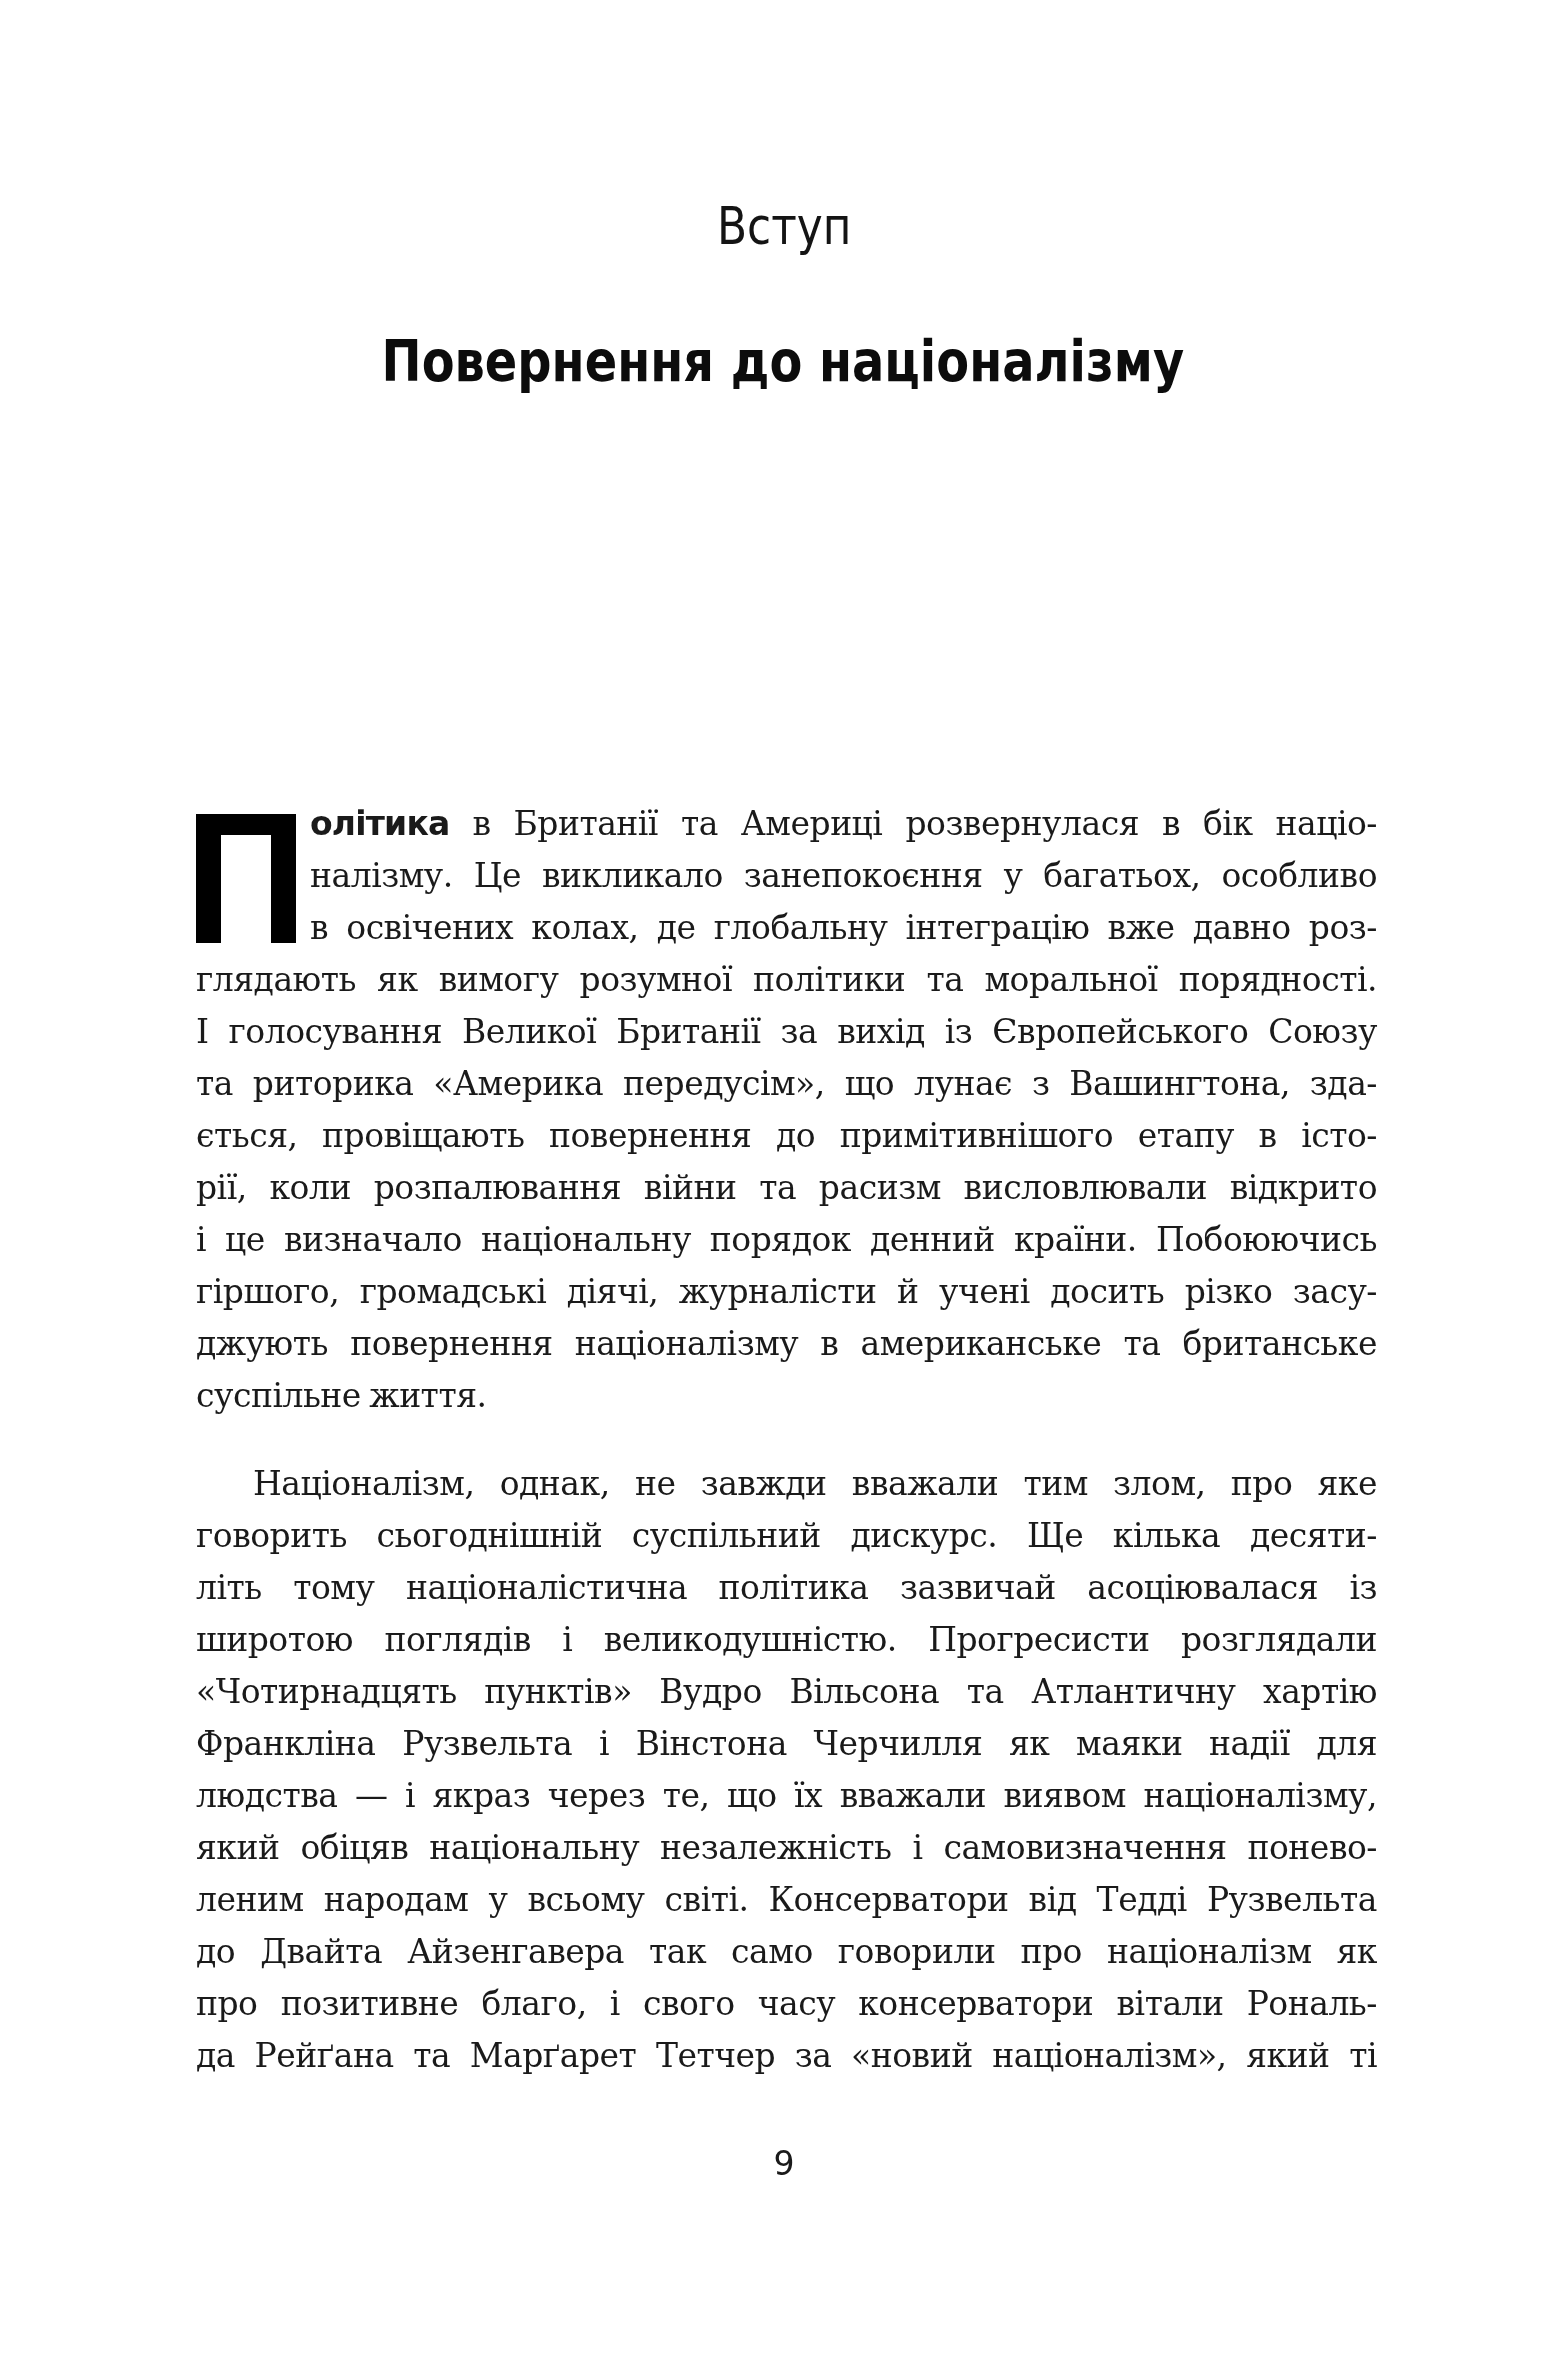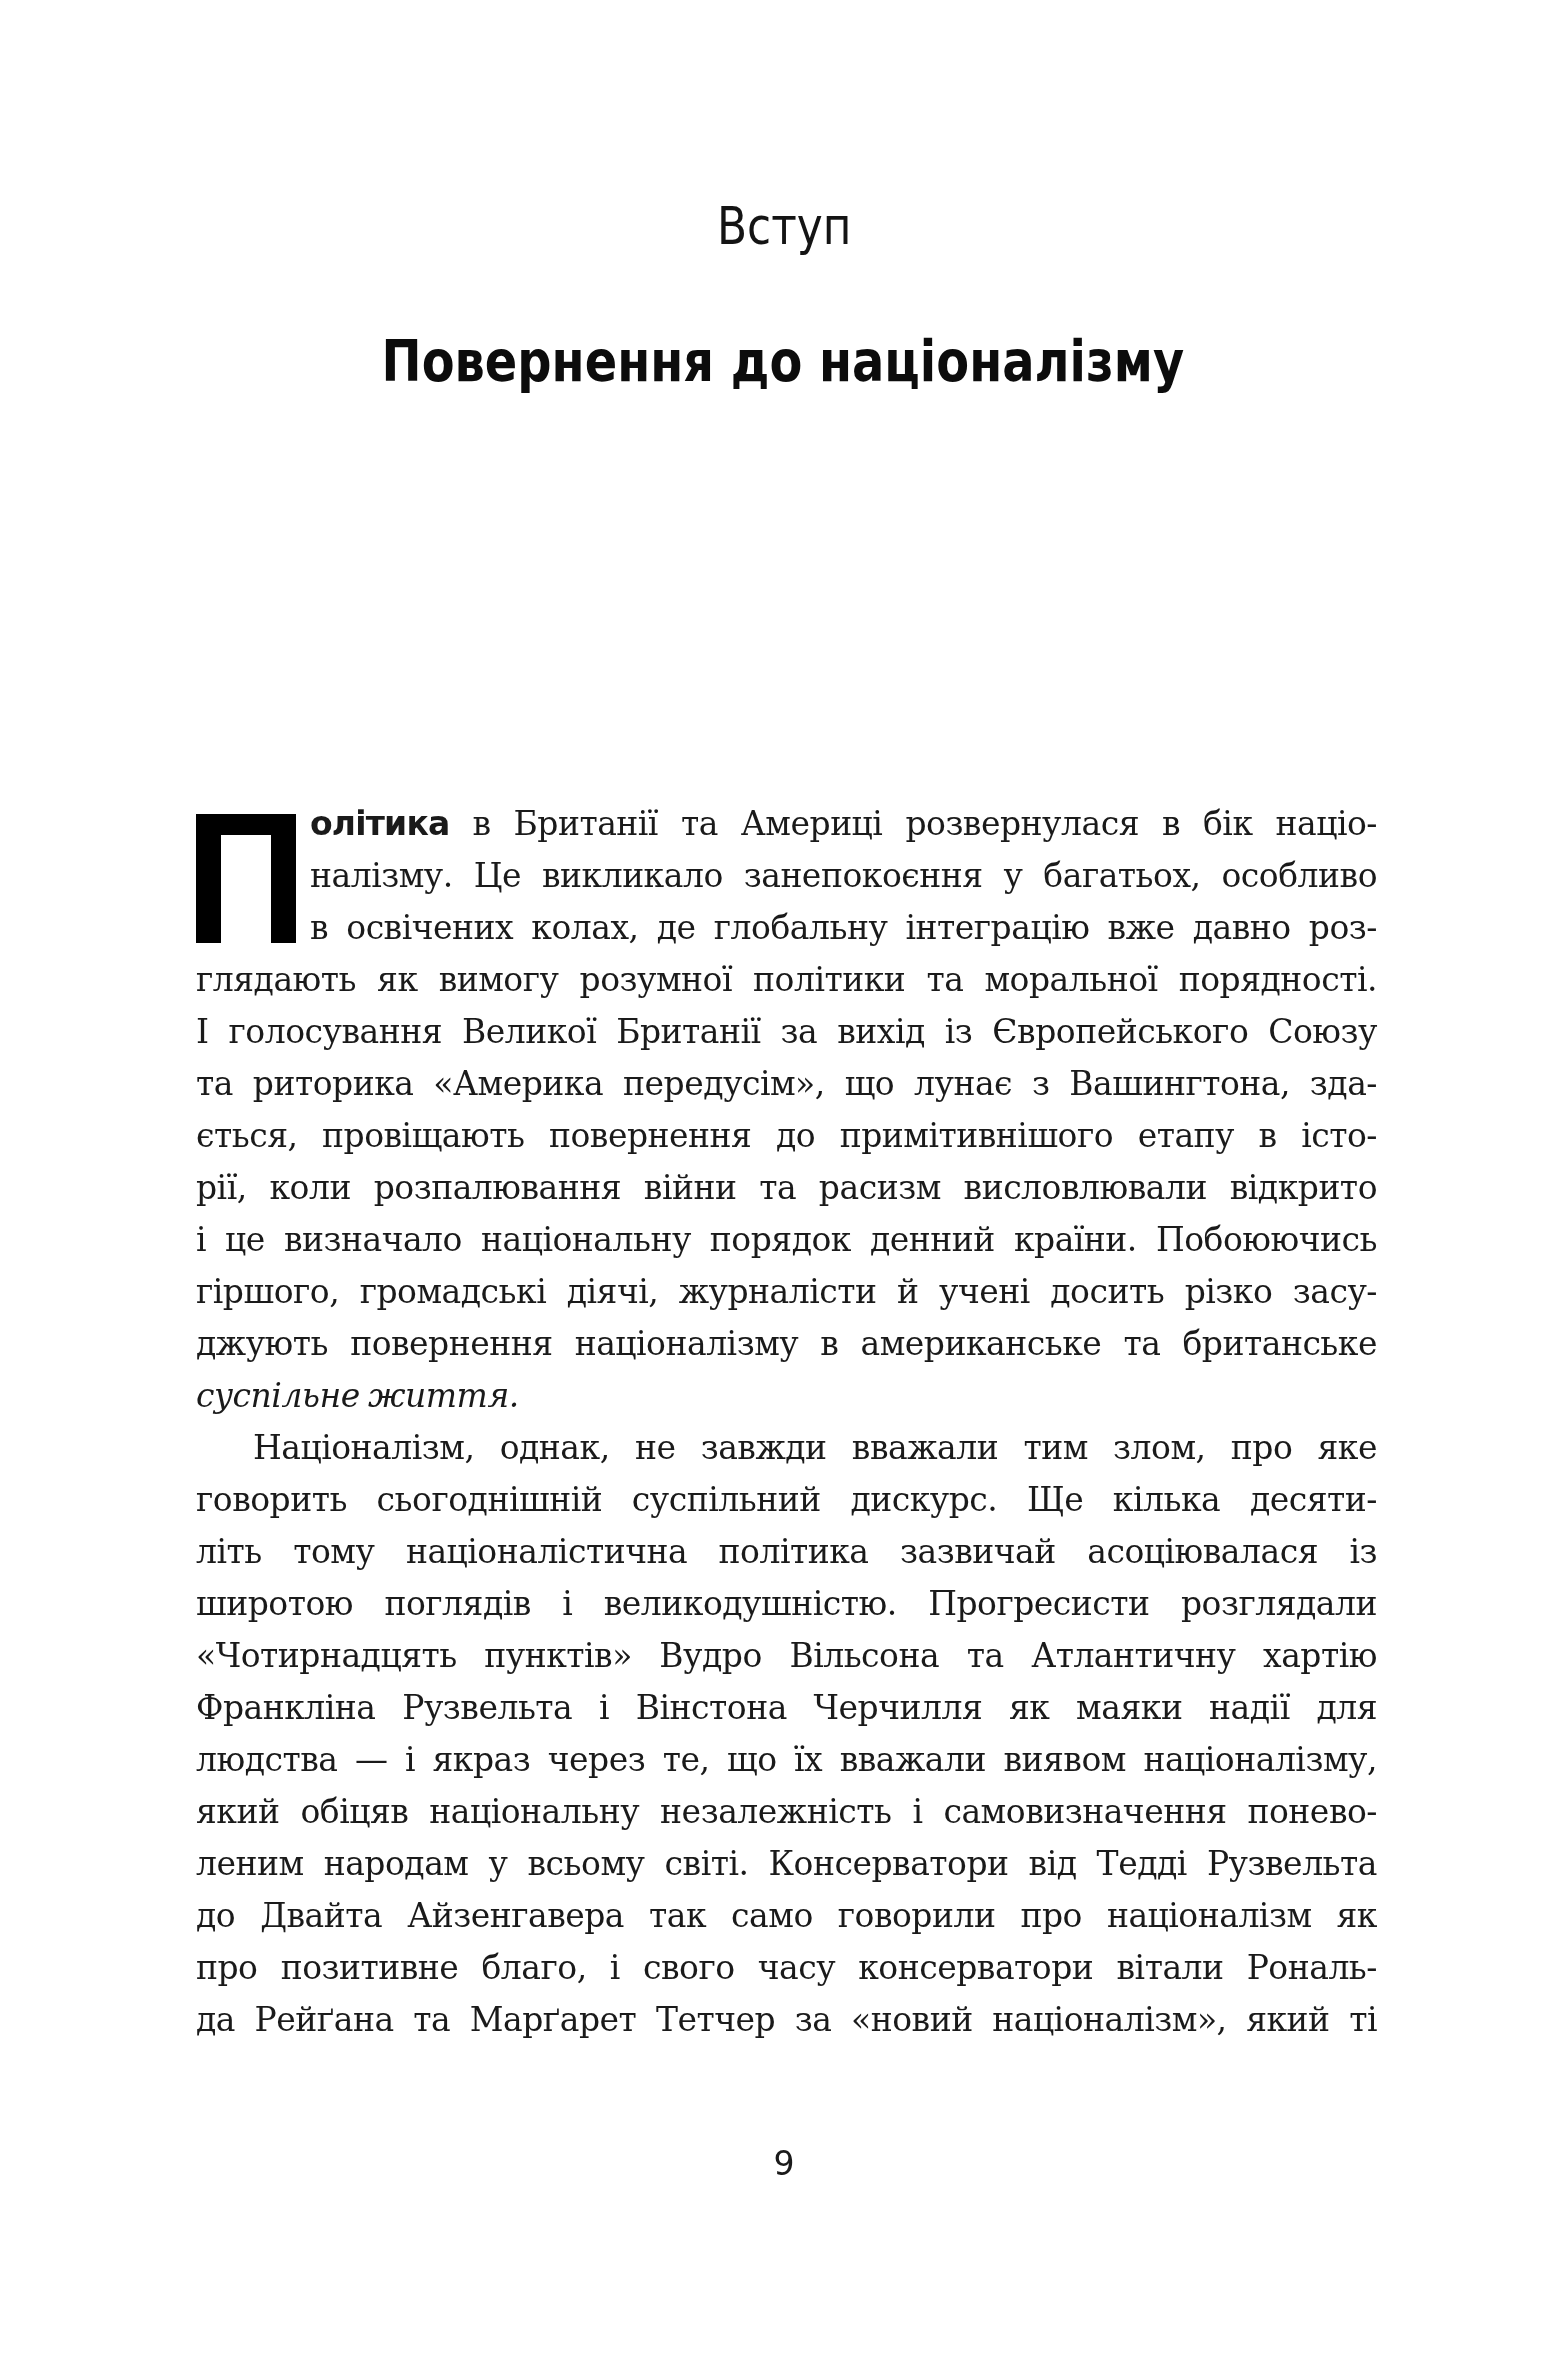--- a/index.html
+++ b/index.html
@@ -66,24 +66,24 @@
       height: 52px;
       white-space: nowrap;
       text-align: justify;
       text-align-last: justify;
       letter-spacing: -0.5px;
       word-spacing: -1.6px;
     }
     .line.last {
       text-align: right;
       text-align-last: left;
-      font-style: italic;
     }
     .line.indent {
       padding-left: 57px;
+      margin-top: 36px;
     }
     .line.dropped {
       padding-left: 114px;
     }
     .drop-cap {
       position: absolute;
       left: 196px;
       top: 814px;
       width: 100px;
       height: 129px;

